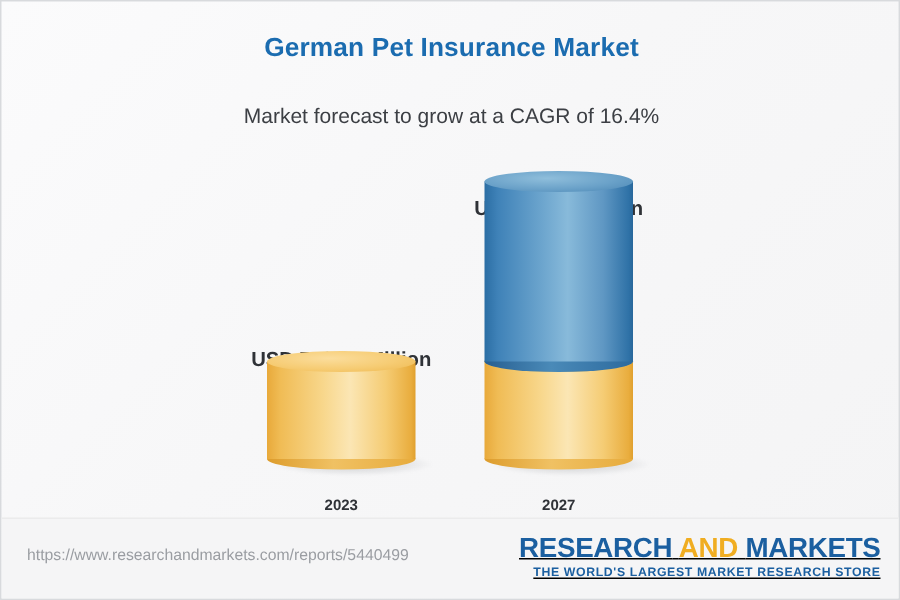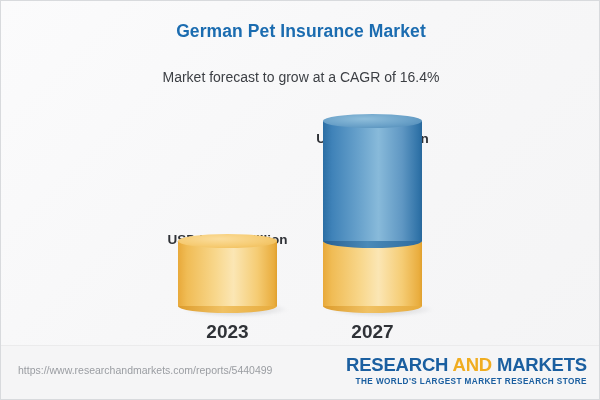--- a/index.html
+++ b/index.html
@@ -164,21 +164,21 @@
   }
   #shadow-2023 { bottom: 29px; }
   #shadow-2030 { bottom: 29px; }
 
   
   .cat-label {
     position: absolute;
     left: 50%;
     transform: translateX(-50%);
     bottom: 3px;
-    font-size: 19px;
+    font-size: 10px;
     font-weight: bold;
     color: #2f3237;
     white-space: nowrap;
     text-align: right;
   }
 
   
   #footer {
     position: absolute;
     left: 0;
@@ -194,20 +194,21 @@
     top: 18px;
     font-size: 10.5px;
     color: #9a9da2;
     white-space: nowrap;
   }
   #logo {
     position: absolute;
     right: 14px;
     top: 9px;
     text-align: right;
+    text-decoration: underline;
   }
   #logo-wordmark {
     font-size: 18.5px;
     font-weight: bold;
     letter-spacing: -0.2px;
     color: #1b5fa0;
     line-height: 1.05;
     white-space: nowrap;
   }
   #logo-and { color: #f0ad21; }

